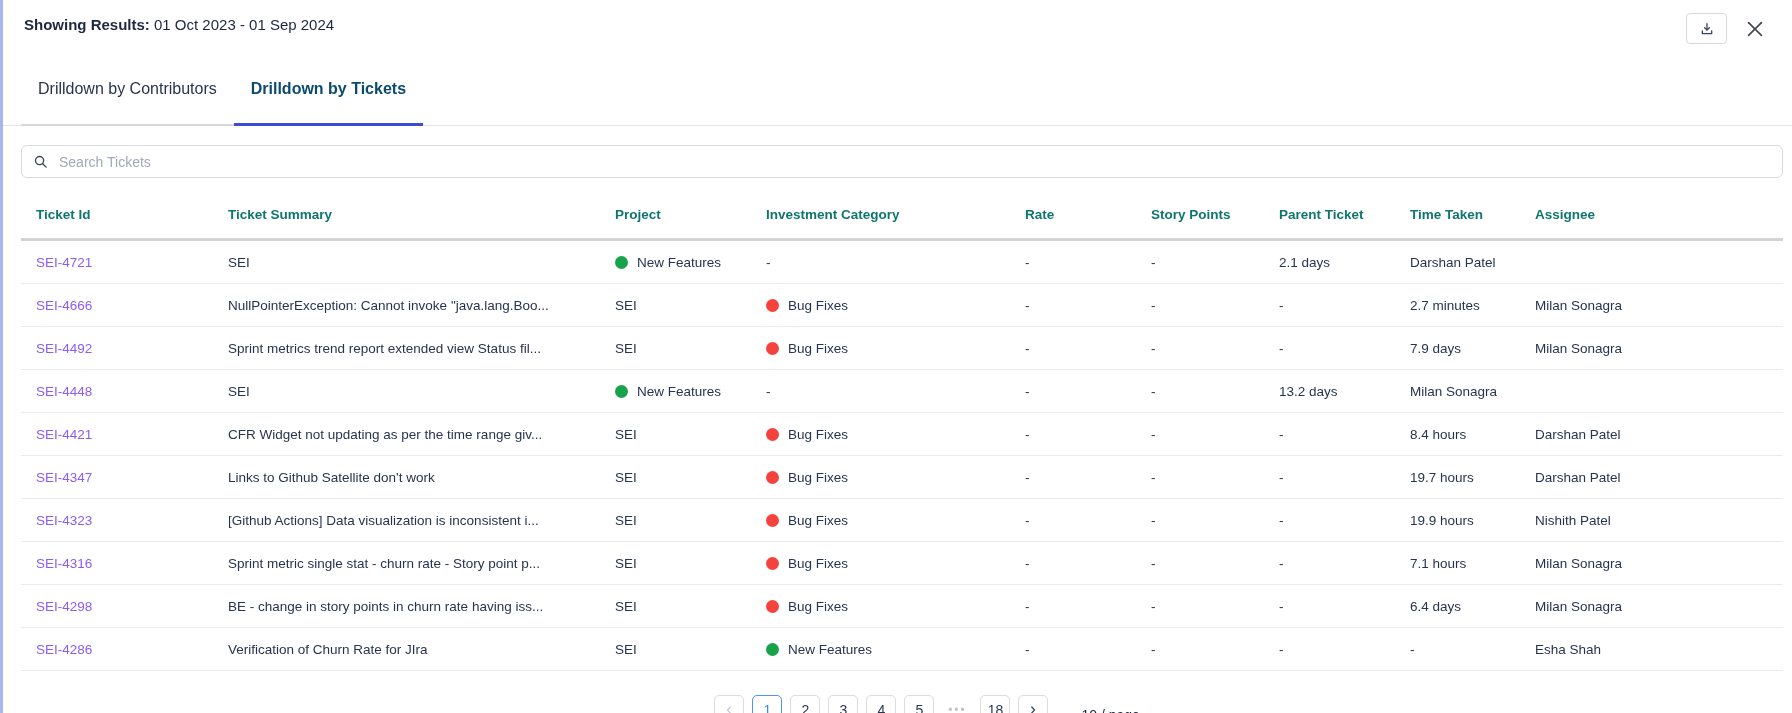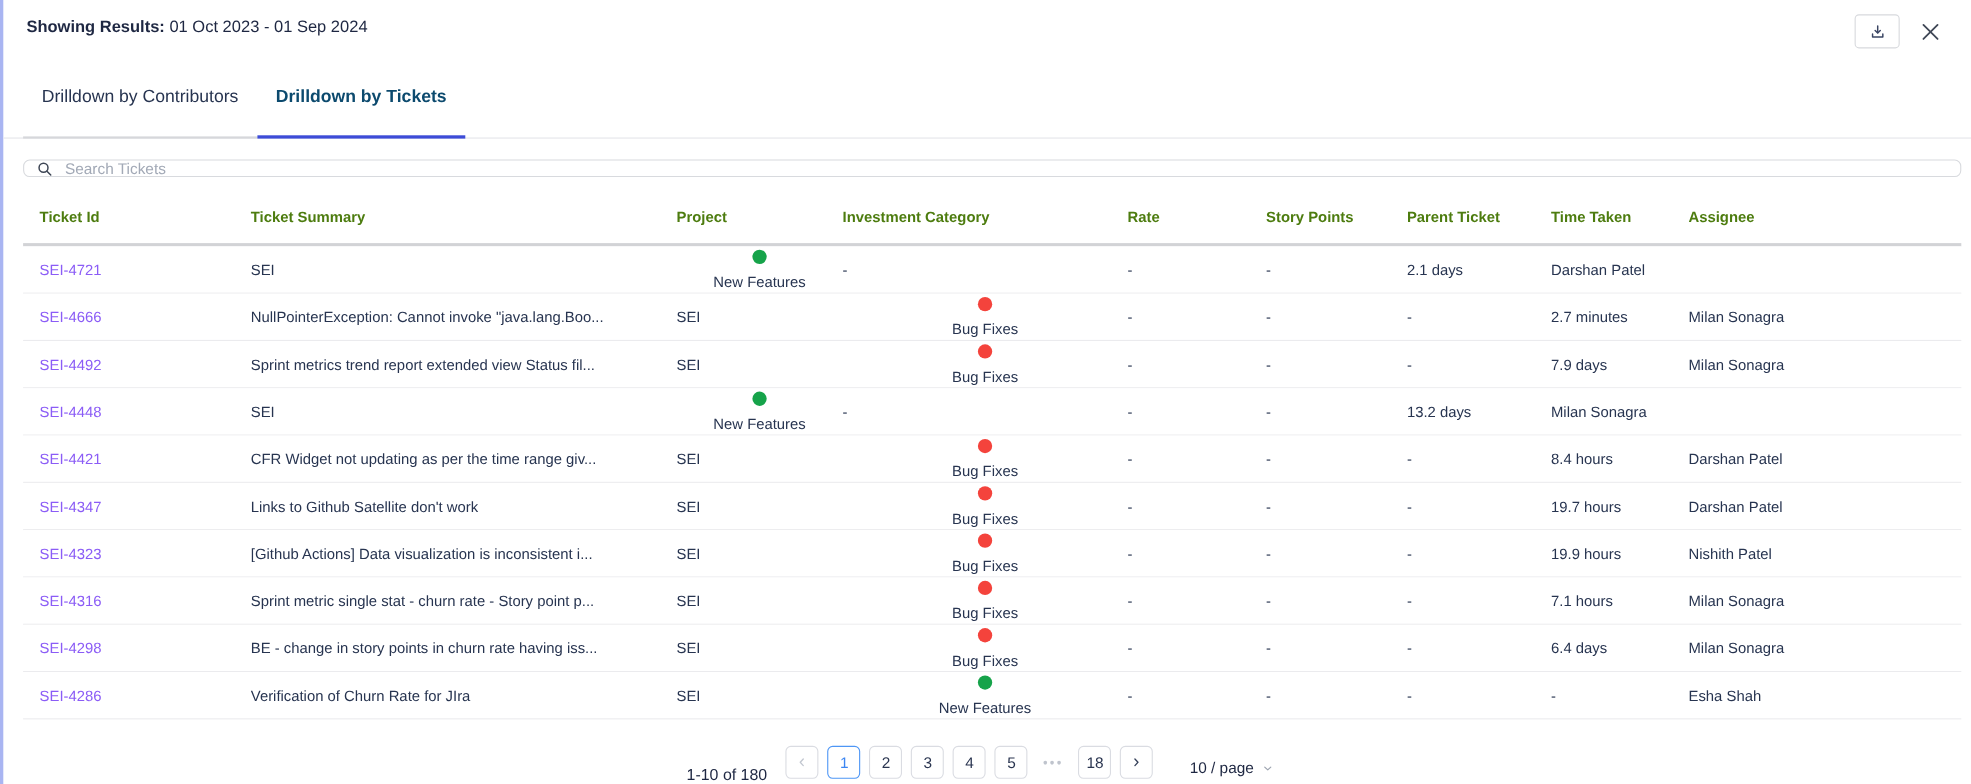--- a/index.html
+++ b/index.html
@@ -21,37 +21,37 @@
             display:flex; align-items:center; justify-content:center; cursor:pointer; padding:0; }
   .close-btn { border:none; background:none; cursor:pointer; padding:0; display:flex; align-items:center; }
 
   
   .tabs { display:flex; padding-left:18px; border-bottom:1px solid #e4e5e9; margin-top:27px; }
   .tab { font-size:16px; color:#273450; padding:9px 17px 26px; border-bottom:2px solid #d6d7db;
          margin-bottom:-1px; cursor:pointer; white-space:nowrap; }
   .tab.active { font-weight:700; color:#0c4a6e; border-bottom:3px solid #3d4cd7; padding-bottom:11px; }
 
   
-  .search-wrap { margin:19px 0 0 18px; width:1762px; height:16px; border:1px solid #d8dade; border-radius:6px;
+  .search-wrap { margin:19px 0 0 18px; width:1762px; height:33px; border:1px solid #d8dade; border-radius:6px;
                  display:flex; align-items:center; padding:0 11px; gap:9px; background:#fff; }
   .search-wrap input { border:none; outline:none; flex:1; font-size:14px; color:#1e2742;
                        font-family:"Liberation Sans", sans-serif; background:transparent; }
   .search-wrap input::placeholder { color:#a2a9b6; }
 
   
   .table { margin-left:18px; width:1762px; }
   .thead, .tr { display:grid; grid-template-columns:207px 387px 151px 259px 126px 128px 131px 125px 1fr;
                 align-items:center; }
   .thead { padding:29px 0 16px; border-bottom:3px solid #d2d3d6; }
-  .th { font-weight:700; font-size:13.5px; color:#4d7c0f; }
+  .th { font-weight:700; font-size:13.5px; color:#0f766e; }
   .th:first-child, .td:first-child { padding-left:15px; }
   .tr { height:43px; border-bottom:1px solid #ebebee; font-size:13.5px; color:#273450; background:#fff; }
   .ticket-link { color:#8b5cf6; text-decoration:none; cursor:pointer; }
   .summary-cell { white-space:nowrap; overflow:hidden; padding-right:20px; }
-  .cat { display:flex; align-items:center; gap:9px;flex-direction:column; }
+  .cat { display:flex; align-items:center; gap:9px; }
   .dot { width:13px; height:13px; border-radius:50%; flex:none; }
 
   
   .pagination { display:flex; align-items:center; justify-content:center; gap:8px; margin-top:17px;
                 font-size:14px; color:#2a3550; }
   .pg-summary { margin-right:9px; font-size:14.5px; color:#1e2742;margin-top:24px; }
   .pg-btn { min-width:30px; height:30px; border:1px solid #dadce2; border-radius:5px; background:#fff;
             display:flex; align-items:center; justify-content:center; font-size:14px; color:#2a3550;
             cursor:pointer; padding:0 4px; font-family:"Liberation Sans", sans-serif; }
   .pg-btn.active { border-color:#4e96f5; color:#3c86f2; }

